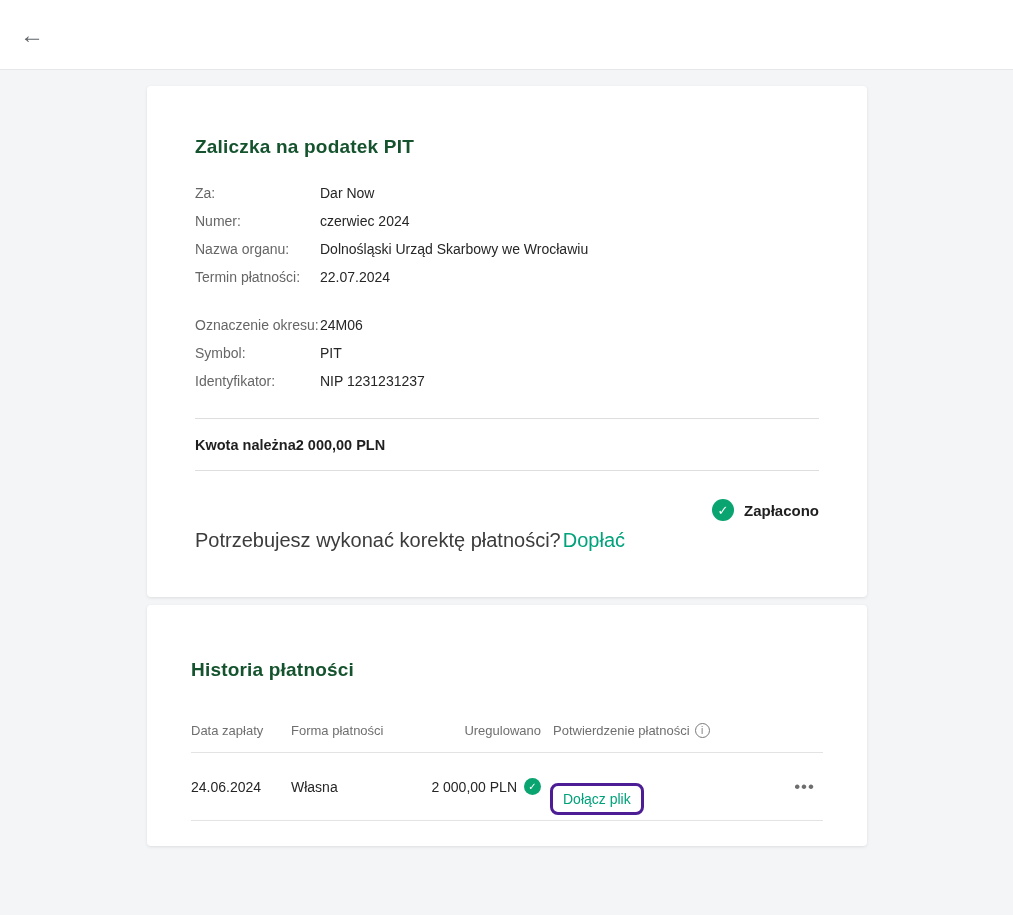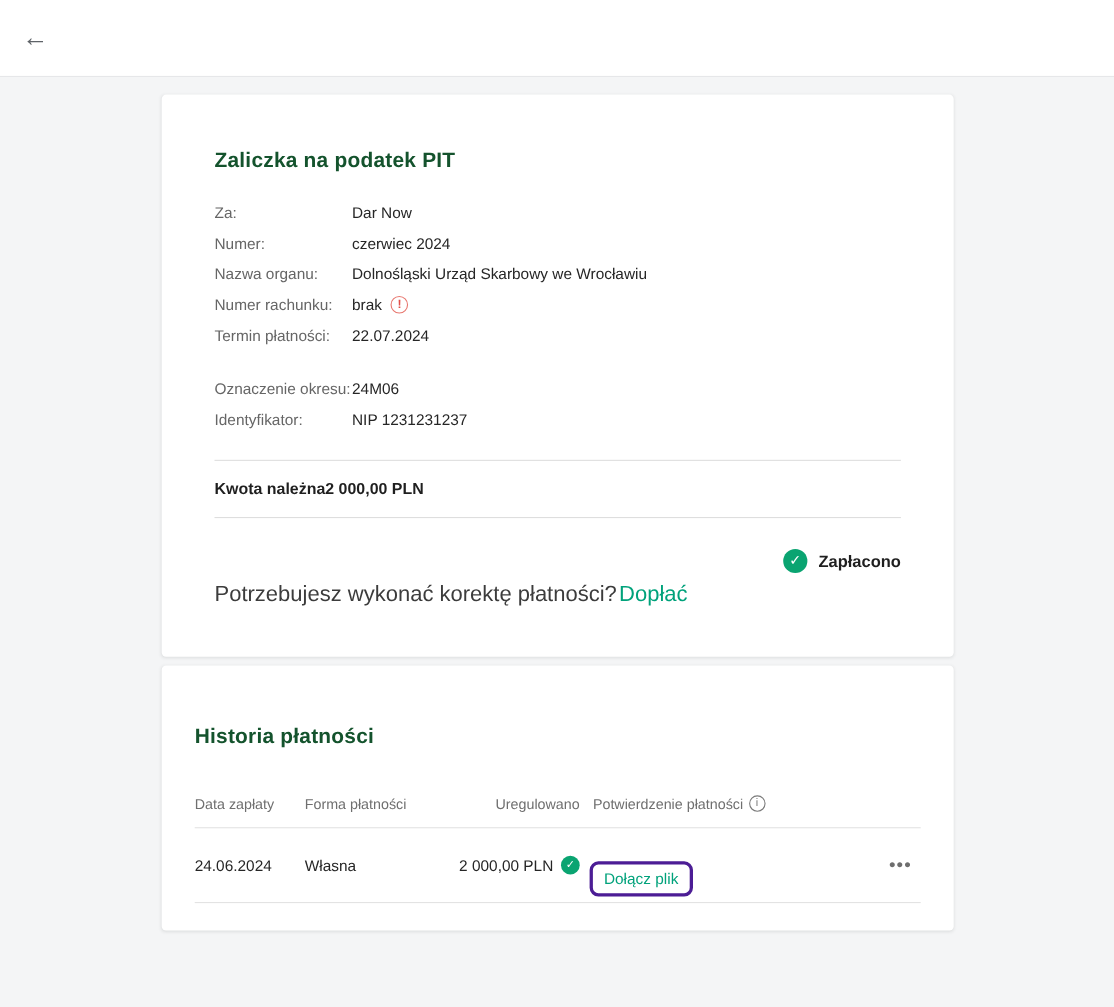--- a/index.html
+++ b/index.html
@@ -23,21 +23,21 @@
     display:flex; align-items:center; justify-content:center;
   }
   .topbar-title { font-size:20px; font-weight:400; color:#202124; margin-left:13px; letter-spacing:.2px; }
 
   
   .card {
     width:720px; margin-left:147px; background:#fff; border-radius:4px;
     box-shadow:0 1px 3px rgba(60,64,67,.12);
   }
   .card-summary { margin-top:16px; padding:48px 48px 43px; }
-  .card-history { margin-top:8px; padding:52px 30px 25px; }
+  .card-history { margin-top:8px; padding:52px 44px 25px; }
 
   .card-title { font-size:19px; font-weight:700; color:#14532d; line-height:26px; margin-bottom:19px; letter-spacing:.2px; }
 
   
   .frow { display:flex; align-items:center; height:28px; font-size:14px; }
   .flabel { width:125px; color:#666; flex-shrink:0; }
   .fvalue { color:#262626; display:flex; align-items:center; gap:8px; }
   .fields-meta { margin-top:20px; }
 
   .hr1 { border-top:1px solid #dedede; margin-top:23px; }
@@ -109,38 +109,33 @@
       </div>
       <div class="frow">
         <span class="flabel">Numer:</span>
         <span class="fvalue">czerwiec 2024</span>
       </div>
       <div class="frow">
         <span class="flabel">Nazwa organu:</span>
         <span class="fvalue">Dolnośląski Urząd Skarbowy we Wrocławiu</span>
       </div>
       <div class="frow">
-        <span class="flabel">Numer rachunku:</span>
-        <span class="fvalue">
-          <span>brak</span>
-          <span class="warn-badge">
-              <span>!</span>
-            </span>
-        </span>
-      </div>
-      <div class="frow">
         <span class="flabel">Termin płatności:</span>
         <span class="fvalue">22.07.2024</span>
       </div>
     </div>
 
     <div class="fields-meta">
       <div class="frow">
         <span class="flabel">Oznaczenie okresu:</span>
         <span class="fvalue">24M06</span>
+      </div>
+      <div class="frow">
+        <span class="flabel">Symbol:</span>
+        <span class="fvalue">PIT</span>
       </div>
       <div class="frow">
         <span class="flabel">Identyfikator:</span>
         <span class="fvalue">NIP 1231231237</span>
       </div>
     </div>
 
     <div class="hr1"></div>
 
     <div class="amount-row">

